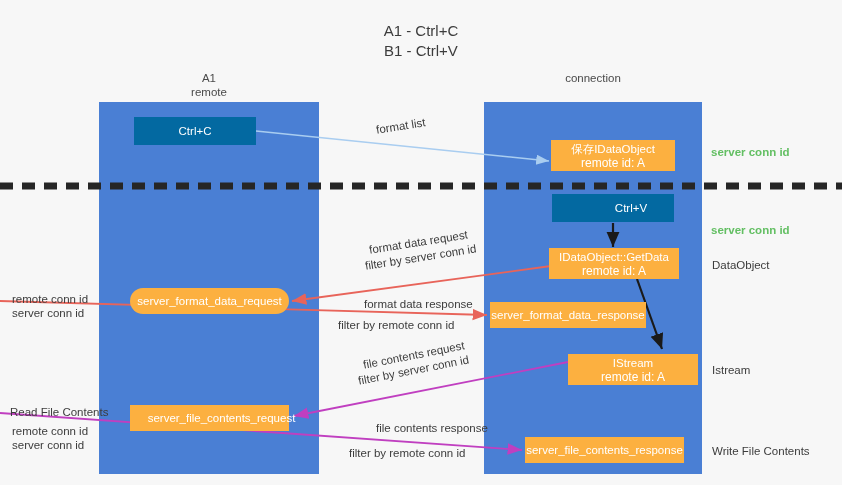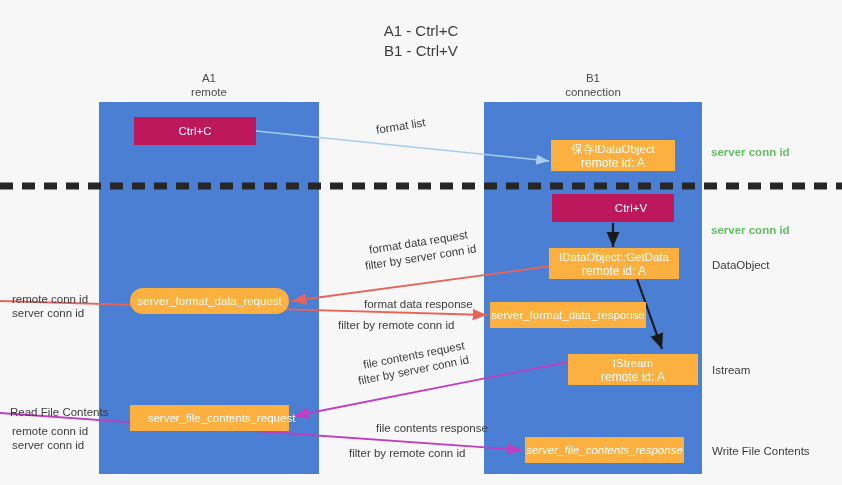--- a/index.html
+++ b/index.html
@@ -32,21 +32,21 @@
     position:absolute;background:#4a7fd4;
   }
 
   
   .node{
     position:absolute;box-sizing:border-box;
     display:flex;flex-direction:column;align-items:center;justify-content:center;
     color:#ffffff;font-size:11.5px;line-height:14px;text-align:center;
     padding:2px 4px;
   }
-  .node.green{background:#be185d;}
+  .node.green{background:#0369a1;}
   .node.orange{background:#fcb040;}
   .node .l2{font-size:12px;}
 
   
   .lbl{
     position:absolute;font-size:11.5px;line-height:14px;color:#3c3c3c;white-space:nowrap;
   }
   .lbl.green-t{color:#63bf63;font-weight:bold;}
   .rot-a{transform:rotate(-9deg);transform-origin:left top;}
   .rot-b{transform:rotate(-11deg);transform-origin:left top;}
@@ -61,21 +61,20 @@
   <div class="title">
     <div>A1 - Ctrl+C</div>
     <div>B1 - Ctrl+V</div>
   </div>
 
   <div class="lane-head" style="left:99px;top:58px;width:220px;">
     <div>A1</div>
     <div>remote</div>
   </div>
   <div class="lane-head" style="left:484px;top:58px;width:218px;">
-    <div>B1</div>
     <div>connection</div>
   </div>
 
   <div class="lane" style="left:99px;top:89px;width:220px;height:372px;"></div>
   <div class="lane" style="left:484px;top:89px;width:218px;height:372px;"></div>
 
   <svg id="svg-layer" viewBox="0 0 842 485" xmlns="http://www.w3.org/2000/svg">
     <defs>
       <marker id="ah-blue" markerWidth="9" markerHeight="9" refX="8" refY="3.2" orient="auto" markerUnits="strokeWidth">
         <path d="M0,0 L8,3.2 L0,6.4 z" fill="#a9cdf0"></path>
@@ -136,21 +135,21 @@
 
   <div class="node orange" style="left:568px;top:341px;width:130px;height:31px;">
     <div>IStream</div>
     <div class="l2">remote id: A</div>
   </div>
 
   <div class="node orange" style="left:130px;top:392px;width:159px;height:26px;padding-left:28px;">
     <div>server_file_contents_request</div>
   </div>
 
-  <div class="node orange" style="left:525px;top:424px;width:159px;height:26px;font-style:italic;">
+  <div class="node orange" style="left:525px;top:424px;width:159px;height:26px;">
     <div>server_file_contents_response</div>
   </div>
 
   <div class="lbl rot-a" style="left:375px;top:110px;">format list</div>
 
   <div class="lbl rot-a" style="left:368px;top:230px;">format data request</div>
   <div class="lbl rot-a" style="left:364px;top:246px;">
     <span>filter by</span>
     <span class="green-t">server conn id</span>
   </div>

